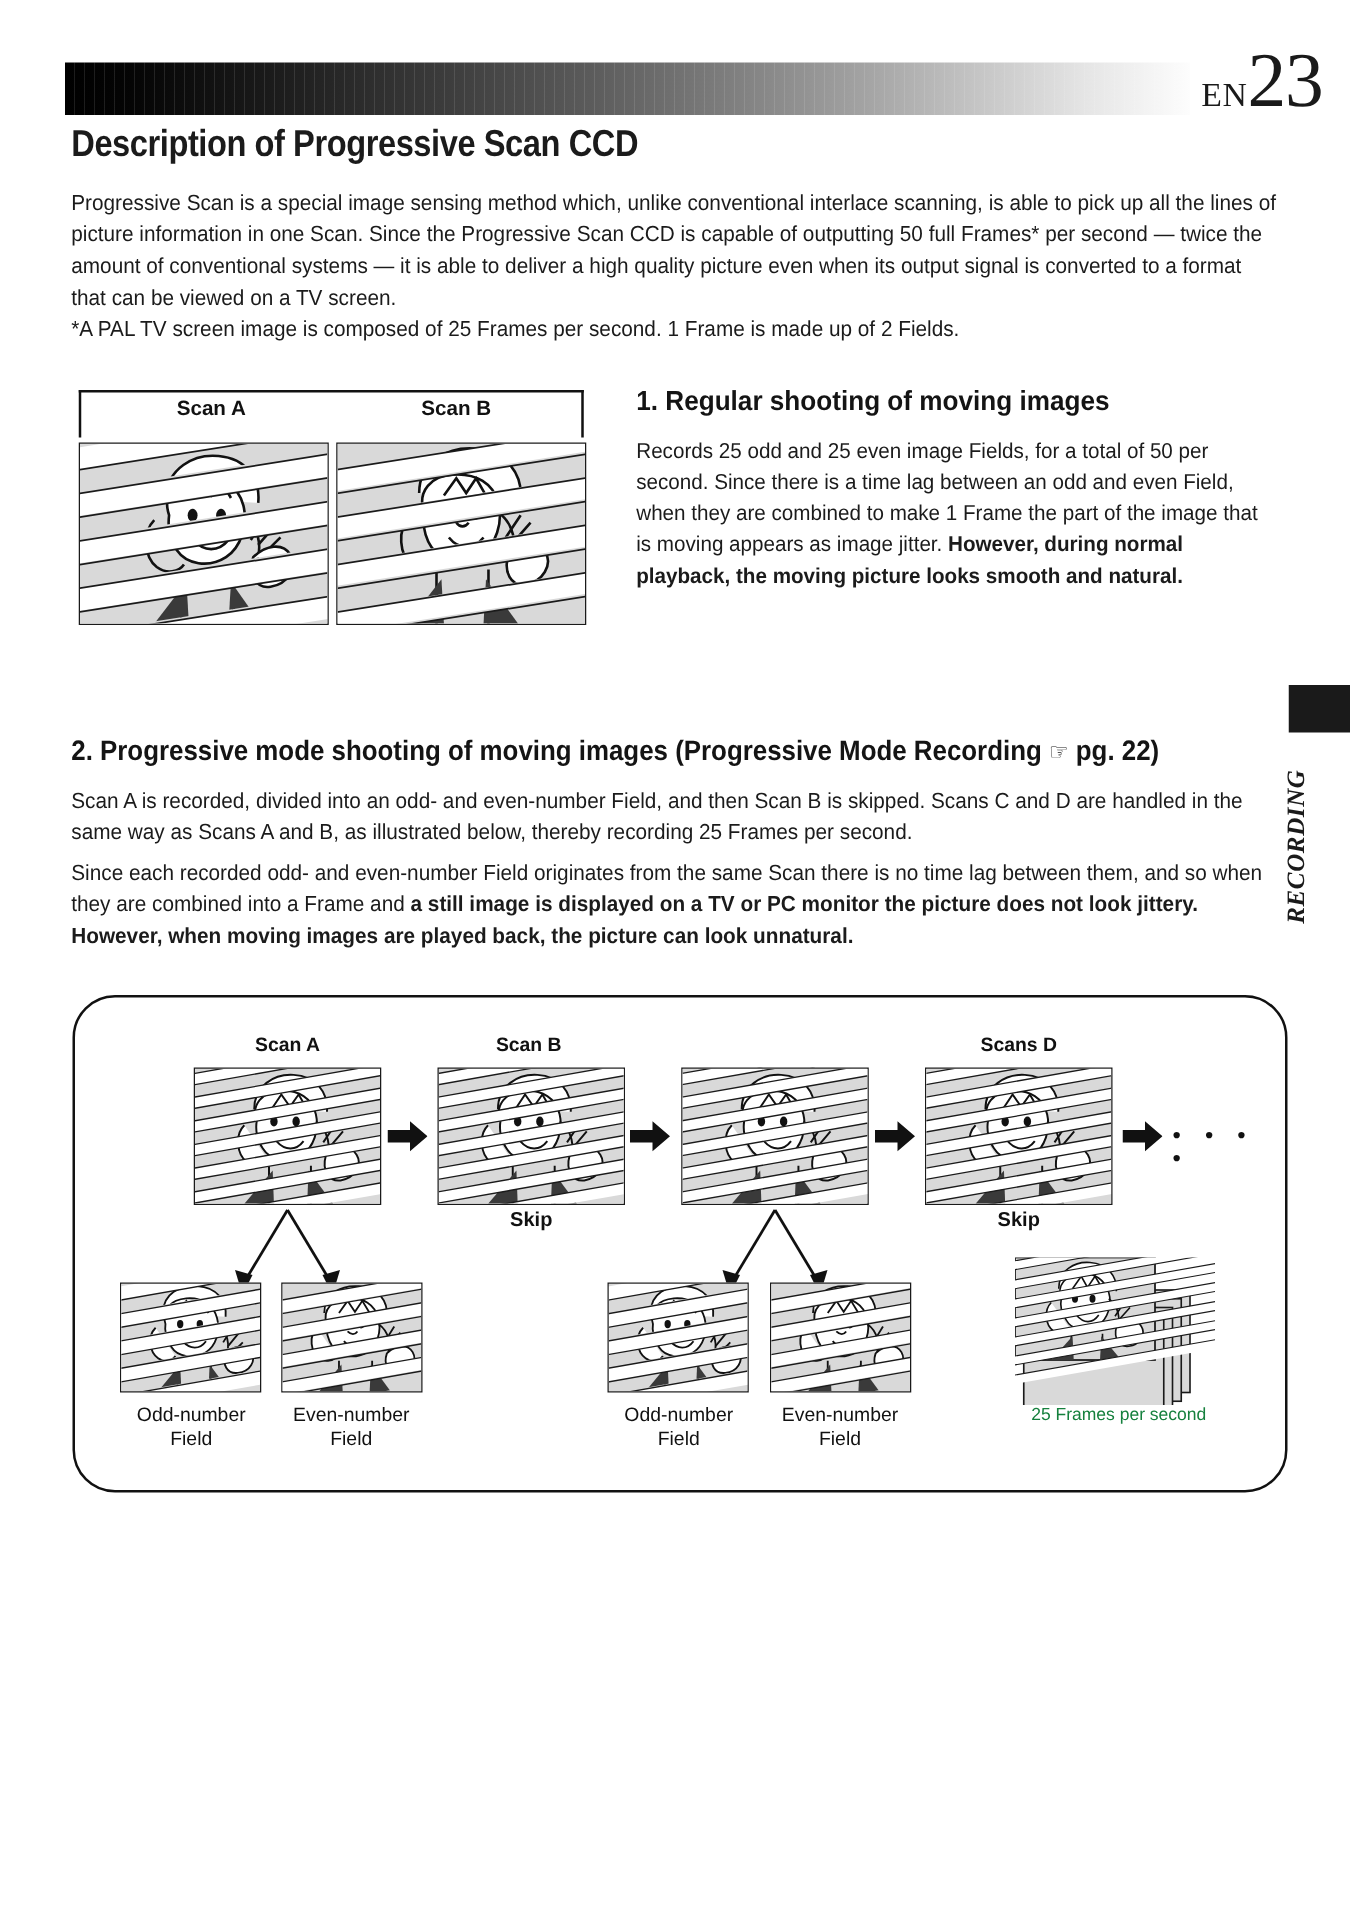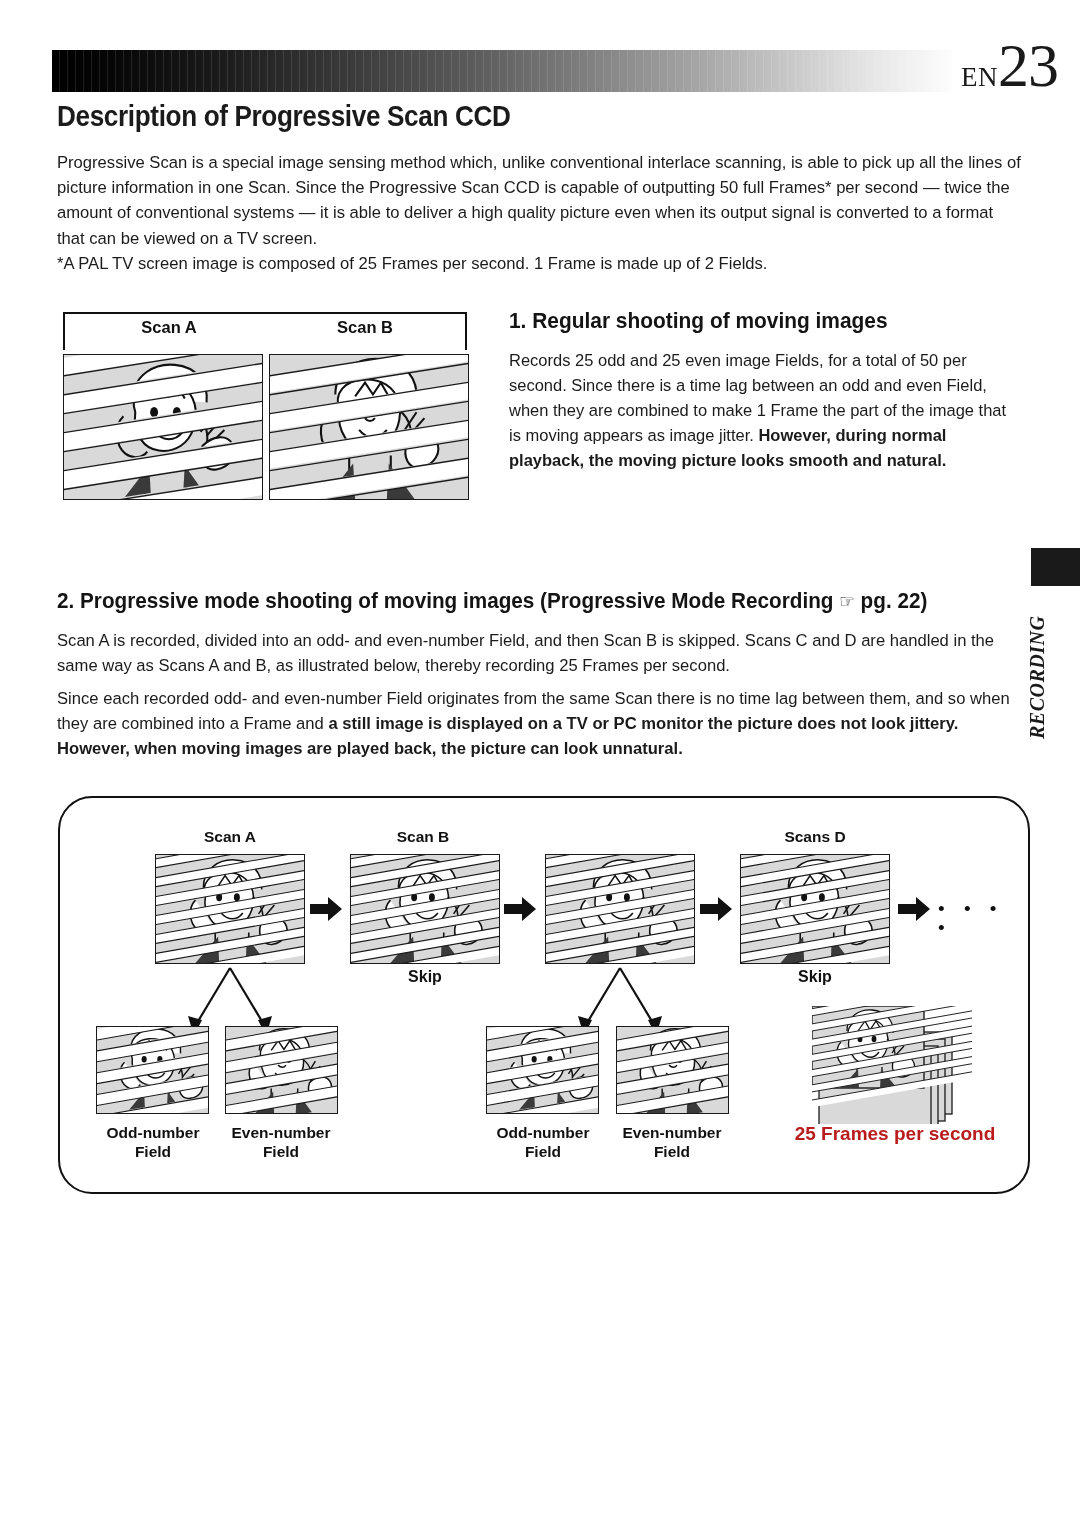--- a/index.html
+++ b/index.html
@@ -141,25 +141,25 @@
   }
   .skip-lbl{
     position:absolute;font-size:16px;font-weight:bold;color:#111;
     text-align:center;width:130px;
   }
   .field-img{
     position:absolute;width:113px;height:88px;
     border:1.6px solid #1a1a1a;box-sizing:border-box;overflow:hidden;background:#fff;
   }
   .field-lbl{
-    position:absolute;font-size:15.5px;font-weight:bold;color:#111;
+    position:absolute;font-size:15.5px;font-weight:normal;color:#111;
     text-align:center;width:122px;line-height:19px;
   }
   .stack-lbl{
-    position:absolute;font-size:19px;font-weight:bold;color:#b91c1c;
+    position:absolute;font-size:14px;font-weight:normal;color:#15803d;
     text-align:center;width:220px;
   }
   .vsplit{position:absolute;}
   .dots{position:absolute;font-size:19px;letter-spacing:7px;color:#111;line-height:1;}
 </style>
 </head>
 <body>
 
 <div class="page">
 

